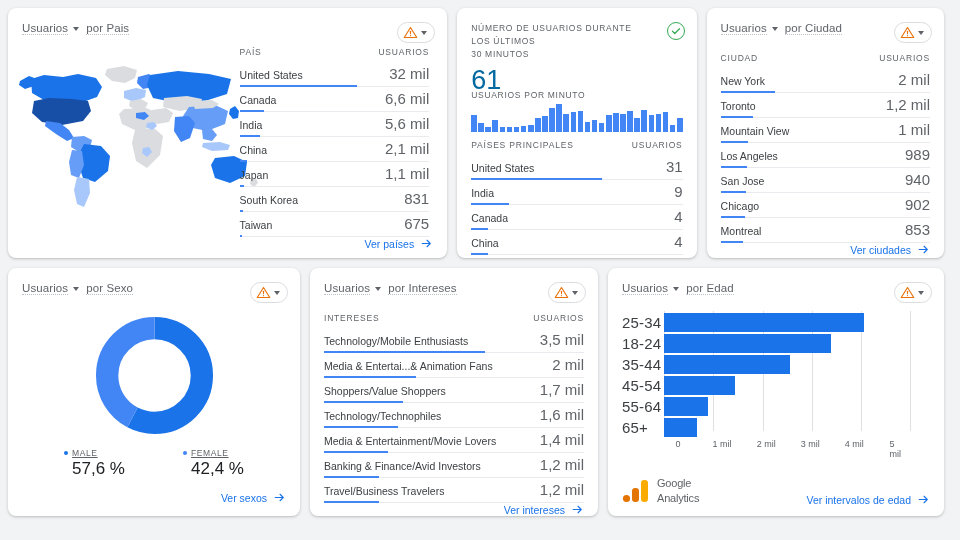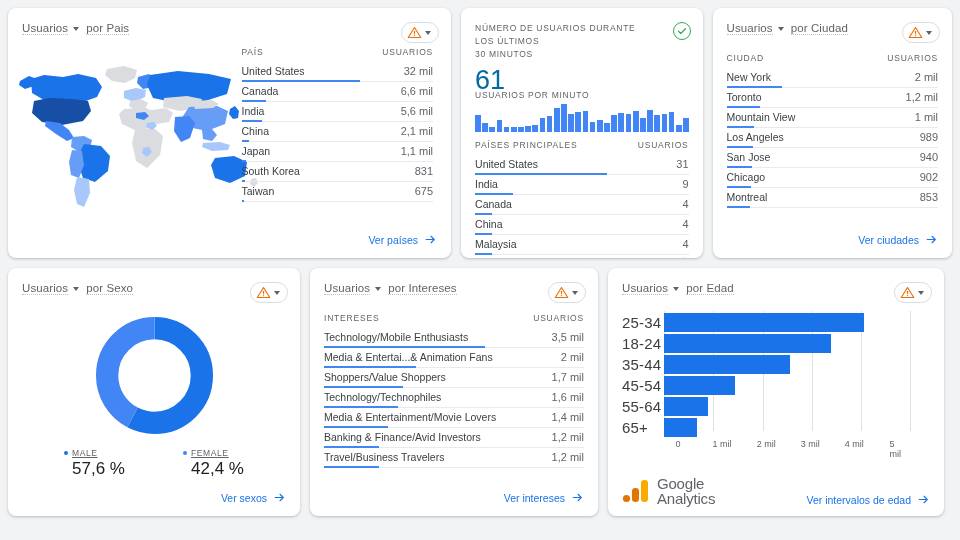--- a/index.html
+++ b/index.html
@@ -4,21 +4,21 @@
 <style>
   * { box-sizing: border-box; margin: 0; padding: 0; }
   html, body {
     width: 960px; height: 540px;
     background: #f1f3f4;
     font-family: "Liberation Sans", sans-serif;
     overflow: hidden;
   }
   .dash {
     width: 960px; height: 540px;
-    padding: 8px 8px 0 8px;
+    padding: 8px 16px 0 8px;
     display: flex; flex-direction: column;
     gap: 10px;
   }
   .row { display: flex; gap: 10px; }
   .row-top { height: 250px; }
   .row-bottom { height: 248px; }
 
   .card {
     background: #fff;
     border-radius: 8px;
@@ -81,21 +81,21 @@
     font-size: 8.5px; letter-spacing: .8px; color: #5f6368;
     text-transform: uppercase; padding: 4px 0 5px 0;
   }
   .tbl-row {
     position: relative;
     display: flex; justify-content: space-between; align-items: baseline;
     border-bottom: 1px solid #e8eaed;
     padding: 3px 0 4px 0;
     font-size: 10.5px; color: #3c4043;
   }
-  .tbl-row .val { color: #5f6368; font-size: 11px; white-space: nowrap; }
+  .tbl-row .val { color: #5f6368; font-size: 15px; white-space: nowrap; }
   .tbl-row .bar {
     position: absolute; left: 0; bottom: -1px; height: 2px;
     background: #4285f4;
   }
   .tbl-row:last-child { border-bottom: 1px solid #e8eaed; }
 
   
   .card-foot {
     margin-top: auto;
     padding: 0 14px 12px 14px;
@@ -128,21 +128,21 @@
   .age-lbl { width: 42px; font-size: 15px; color: #3c4043; letter-spacing: .2px; }
   .age-track { flex: 1; position: relative; height: 19px; }
   .age-bar { position: absolute; left: 0; top: 0; bottom: 0; background: #1a73e8; }
   .age-grid { position: absolute; left: 56px; right: 14px; top: 8px; bottom: 22px; z-index: 1; }
   .age-grid span { position: absolute; top: 0; bottom: 0; width: 1px; background: #e0e0e0; }
   .age-axis { display: flex; margin-left: 56px; margin-right: 14px; position: relative; height: 14px; }
   .age-axis span { position: absolute; font-size: 9px; color: #5f6368; transform: translateX(-50%); }
 
   
   .ga-logo { display: flex; align-items: center; gap: 7px; padding: 4px 0 0 14px; }
-  .ga-words { line-height: 15px; color: #5f6368; font-size: 15px; letter-spacing: -.2px; }
+  .ga-words { line-height: 15px; color: #5f6368; font-size: 11px; letter-spacing: -.2px; }
   .ga-words b { display: block; font-weight: 400; }
   .foot-split { display: flex; align-items: flex-end; justify-content: space-between; margin-top: auto; padding: 0 14px 10px 0; }
 </style>
 </head>
 <body>
 
 <div class="dash">
 
   <div class="row row-top">
 

